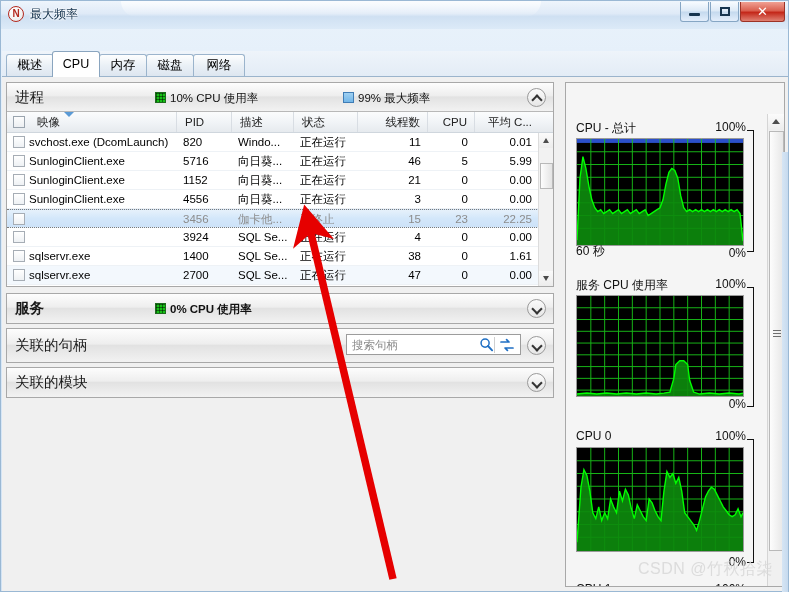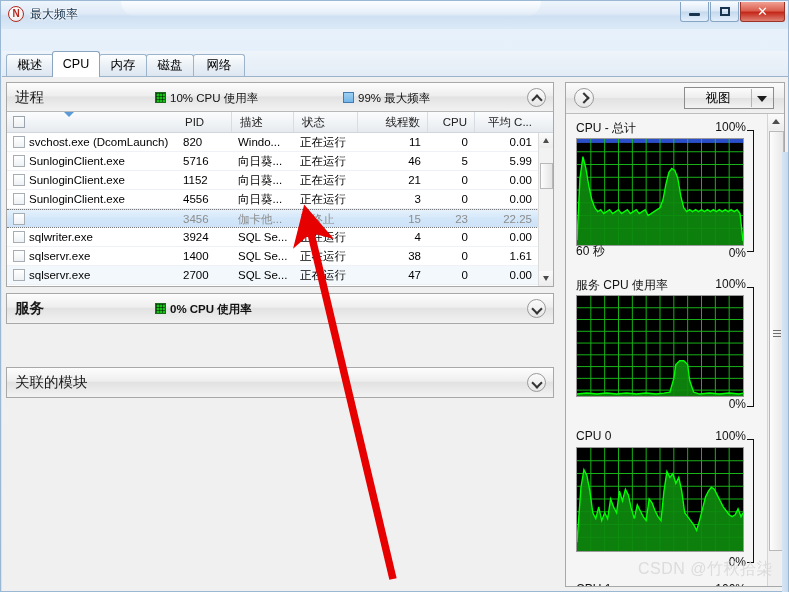--- a/index.html
+++ b/index.html
@@ -505,20 +505,21 @@
             <span class="sw blue"></span><span>99% 最大频率</span>
           </div>
           <div class="chev up"></div>
         </div>
 
         <div id="proc-body">
 
           <div id="proc-headrow">
             <div id="hdr-check"></div>
             <div id="sort-arrow"></div>
+            <div class="colhead txt" style="left:22px;  width:148px">映像</div>
             <div class="colhead txt" style="left:170px; width:55px">PID</div>
             <div class="colhead txt" style="left:225px; width:62px">描述</div>
             <div class="colhead txt" style="left:287px; width:64px">状态</div>
             <div class="colhead num" style="left:351px; width:70px">线程数</div>
             <div class="colhead num" style="left:421px; width:47px">CPU</div>
             <div class="colhead num" style="left:468px; width:64px;border-right:none">平均 C...</div>
           </div>
 
           <div class="prow" style="top:21px">
             <div class="rowcheck"></div>
@@ -569,21 +570,20 @@
             <div class="pcell" style="left:176px;width:45px">3456</div>
             <div class="pcell" style="left:231px;width:60px">伽卡他...</div>
             <div class="pcell" style="left:293px;width:62px">已终止</div>
             <div class="pcell num" style="left:351px;width:63px">15</div>
             <div class="pcell num" style="left:421px;width:40px">23</div>
             <div class="pcell num" style="left:468px;width:57px">22.25</div>
           </div>
 
           <div class="prow" style="top:116px">
             <div class="rowcheck"></div>
-            <div class="pcell" style="left:22px; width:148px">sqlwriter.exe</div>
             <div class="pcell" style="left:176px;width:45px">3924</div>
             <div class="pcell" style="left:231px;width:60px">SQL Se...</div>
             <div class="pcell" style="left:293px;width:62px">正在运行</div>
             <div class="pcell num" style="left:351px;width:63px">4</div>
             <div class="pcell num" style="left:421px;width:40px">0</div>
             <div class="pcell num" style="left:468px;width:57px">0.00</div>
           </div>
 
           <div class="prow" style="top:135px">
             <div class="rowcheck"></div>
@@ -618,39 +618,49 @@
       <div class="panel" id="panel-services">
         <div class="panel-header" style="border-bottom:none">
           <div class="panel-title">服务</div>
           <div class="panel-meter" style="left:148px">
             <span class="sw"></span><span>0% CPU 使用率</span>
           </div>
           <div class="chev down"></div>
         </div>
       </div>
 
+      <div class="panel" id="panel-handles">
+        <div class="panel-header" style="height:33px;border-bottom:none">
+          <div class="panel-title" style="top:7px">关联的句柄</div>
+
+          <div id="search-box">
+            <div id="search-placeholder">搜索句柄</div>
+            <svg id="search-icon" viewBox="0 0 16 16">
+              <circle cx="6.5" cy="6.5" r="4.3" fill="none" stroke="#1f6fc4" stroke-width="1.6"></circle>
+              <line x1="9.6" y1="9.6" x2="14" y2="14.2" stroke="#1f6fc4" stroke-width="2" stroke-linecap="round"></line>
+            </svg>
+            <svg id="refresh-icon" viewBox="0 0 16 16">
+              <path d="M2 5 h8 l-2.4 -2.4 M14 11 h-8 l2.4 2.4" fill="none" stroke="#1f6fc4" stroke-width="1.7" stroke-linecap="round" stroke-linejoin="round"></path>
+            </svg>
+          </div>
+
+          <div class="chev down" style="top:7px"></div>
+        </div>
+      </div>
 
       <div class="panel" id="panel-modules">
         <div class="panel-header" style="border-bottom:none">
           <div class="panel-title">关联的模块</div>
           <div class="chev down"></div>
         </div>
       </div>
     </div>
 
     <div id="rightpane">
 
-      <div id="graph-toolbar">
-        <div id="collapse-right"></div>
-        <div id="view-button">
-          <div id="view-label">视图</div>
-          <div id="view-split"></div>
-          <div id="view-caret"></div>
-        </div>
-      </div>
 
       <div id="graphs-viewport">
 
         <div class="graph-block" style="top:6px; height:140px">
           <div class="graph-name">CPU - 总计</div>
           <div class="graph-max">100%</div>
           <div class="graph-canvas" style="top:18px; height:108px">
             <svg viewBox="0 0 168 108" preserveAspectRatio="none" style="width:100%;height:100%;display:block">
               <rect x="0" y="0" width="168" height="108" fill="#000"></rect>
               <rect x="0" y="0" width="168" height="4" fill="#2b4fc9"></rect>

